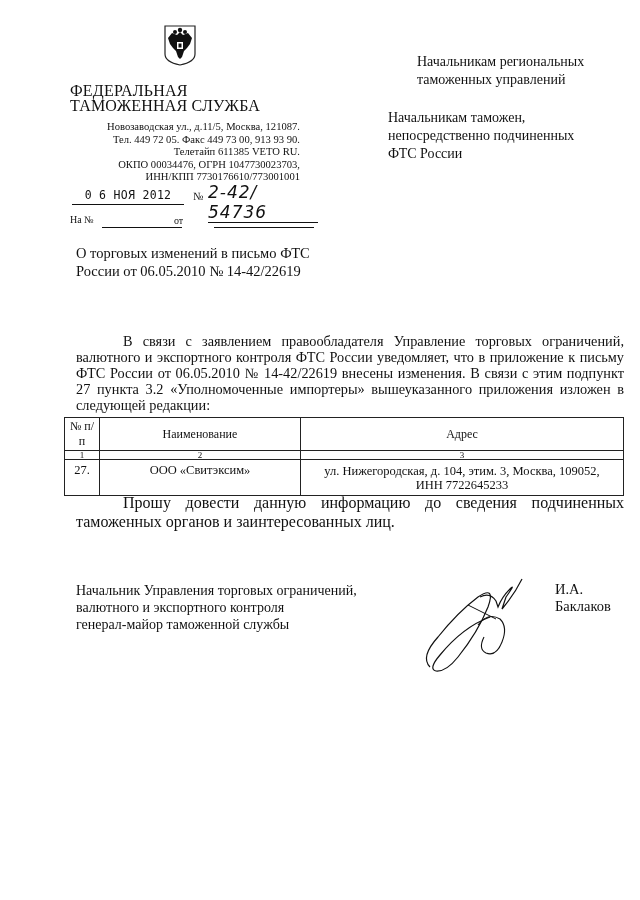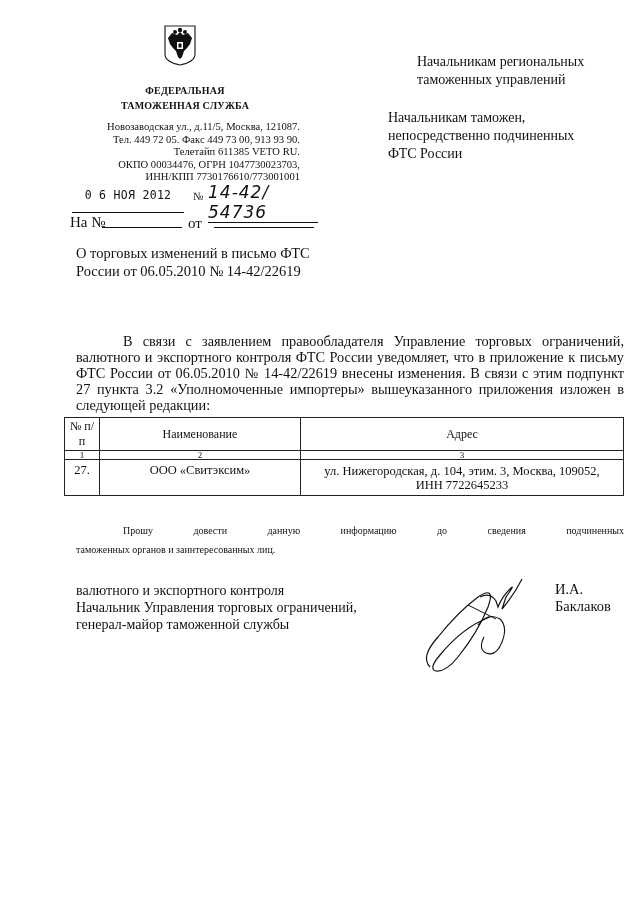--- a/index.html
+++ b/index.html
@@ -1,46 +1,46 @@
 <!DOCTYPE html>
 <html><head>
   <meta charset="utf-8">
   <style>
     html, body { margin:0; padding:0; background:#ffffff; }
     body { width:640px; height:900px; position:relative; overflow:hidden; color:#111; font-family:"Liberation Serif", serif; }
     .abs { position:absolute; }
     .emblem { left:163px; top:24px; width:34px; height:42px; }
-    .org-title { left:70px; top:83px; width:230px; text-align:center; font-weight:bold; font-size:10px; line-height:15px; letter-spacing:0.2px; }
+    .org-title { left:70px; top:83px; width:230px; font-weight:normal; font-size:16px; line-height:15px; letter-spacing:0.2px; }
     .org-info { left:70px; top:121px; width:230px; text-align:right; font-size:10.6px; line-height:12.6px; }
     .reg-row { left:68px; top:188px; width:240px; height:20px; }
-    .reg-date { position:absolute; left:4px; top:0; width:112px; text-align:center; font-family:"DejaVu Sans Mono", monospace; font-size:11.5px; letter-spacing:0.3px; border-bottom:1px solid #111; padding-bottom:10px; }
+    .reg-date { position:absolute; left:4px; top:0; width:112px; text-align:center; font-family:"DejaVu Sans Mono", monospace; font-size:11.5px; letter-spacing:0.3px; border-bottom:1px solid #111; padding-bottom:2px; }
     .reg-no-label { position:absolute; left:125px; top:2px; font-size:11px; }
     .reg-no { position:absolute; left:140px; top:-6px; width:110px; font-family:"DejaVu Sans", sans-serif; font-style:italic; font-size:17px; letter-spacing:1px; border-bottom:1px solid #111; padding-bottom:0; }
-    .ref-row { left:70px; top:214px; width:240px; height:16px; font-size:15px; }
+    .ref-row { left:70px; top:214px; width:240px; height:16px; font-size:10px; }
     .ref-label { position:absolute; left:0; top:0; }
     .ref-line1 { position:absolute; left:32px; top:13px; width:80px; border-bottom:1px solid #111; }
-    .ref-ot { position:absolute; left:118px; top:1px; }
+    .ref-ot { position:absolute; left:104px; top:1px; }
     .ref-line2 { position:absolute; left:144px; top:13px; width:100px; border-bottom:1px solid #111; }
     .addressee { left:388px; width:240px; font-size:14px; line-height:18px; }
     .addr1 { top:53px;margin-left:29px; }
     .addr2 { top:109px; }
     .subject { left:76px; top:244px; width:300px; font-size:14.5px; line-height:18px; }
     .body-text { left:76px; top:333px; width:548px; font-size:14.3px; line-height:16px; text-align:justify; text-align-last:left; }
     .indent { text-indent:47px; }
     table.doc { position:absolute; left:64px; top:417px; width:560px; border-collapse:collapse; font-size:12px;border-radius:10px; }
     table.doc td { border:1px solid #222; padding:0 4px; vertical-align:middle; }
     .c-no { width:26px; text-align:center; }
     .c-name { width:192px; }
     .hdr td { height:32px; text-align:center; }
     .idx td { height:8px; font-size:9px; line-height:8px; text-align:center; }
     .row td { height:32px; font-size:12.5px;text-align:center; }
     .row .c-name { vertical-align:top; padding-top:3px; }
     .row .c-no { vertical-align:top; padding-top:3px; }
     .row .c-addr { text-align:center; line-height:14px; }
-    .body2 { left:76px; top:493px; width:548px; font-size:10px; line-height:19px; text-align:justify; text-align-last:left;margin-top:28px; }
+    .body2 { left:76px; top:493px; width:548px; font-size:16px; line-height:19px; text-align:justify; text-align-last:left; }
     .body2 .first { text-align:justify; text-align-last:justify; text-indent:47px; display:block; }
     .signer { left:76px; top:582px; width:320px; font-size:14px; line-height:17px; }
     .signature { left:418px; top:567px; width:130px; height:120px; }
     .signer-name { left:515px; top:581px; font-size:14.5px;margin-left:40px; }
   </style>
 </head>
 <body>
 
 <div class="abs emblem">
   <svg width="34" height="42" viewBox="0 0 34 42">
@@ -63,21 +63,21 @@
   <div>Новозаводская ул., д.11/5, Москва, 121087.</div>
   <div>Тел. 449 72 05. Факс 449 73 00, 913 93 90.</div>
   <div>Телетайп 611385 VETO RU.</div>
   <div>ОКПО 00034476, ОГРН 1047730023703,</div>
   <div>ИНН/КПП 7730176610/773001001</div>
 </div>
 
 <div class="abs reg-row">
   <div class="reg-date">0 6 НОЯ 2012</div>
   <div class="reg-no-label">№</div>
-  <div class="reg-no">14-42/ 54736</div>
+  <div class="reg-no">2-42/ 54736</div>
 </div>
 
 <div class="abs ref-row">
   <span class="ref-label">На №</span>
   <span class="ref-line1"></span>
   <span class="ref-ot">от</span>
   <span class="ref-line2"></span>
 </div>
 
 <div class="abs addressee addr1">
@@ -119,22 +119,22 @@
   </tr>
 </tbody>
   </table>
 
 <div class="abs body2">
   <span class="first">Прошу довести данную информацию до сведения подчиненных</span>
   <span>таможенных органов и заинтересованных лиц.</span>
 </div>
 
 <div class="abs signer">
+  <div>Начальник Управления торговых ограничений,</div>
   <div>валютного и экспортного контроля</div>
-  <div>Начальник Управления торговых ограничений,</div>
   <div>генерал-майор таможенной службы</div>
 </div>
 
 <div class="abs signature">
   <svg width="130" height="120" viewBox="0 0 130 120">
     <path d="M12 100 Q2 90 20 70 Q40 45 60 30 Q78 18 70 40 Q60 65 40 90 Q28 105 18 104 Q10 102 22 88 Q45 60 72 50" fill="none" stroke="#111" stroke-width="1.2"></path>
     <path d="M62 30 Q72 25 78 34 L80 40 Q84 30 92 22 Q98 16 88 30 L84 42 Q96 28 104 12" fill="none" stroke="#111" stroke-width="1.2"></path>
     <path d="M60 58 Q70 45 82 52 Q90 60 84 75 Q78 90 68 86 Q60 82 66 70" fill="none" stroke="#111" stroke-width="1.1"></path>
     <path d="M50 38 L78 52" fill="none" stroke="#111" stroke-width="1"></path>
   </svg>

